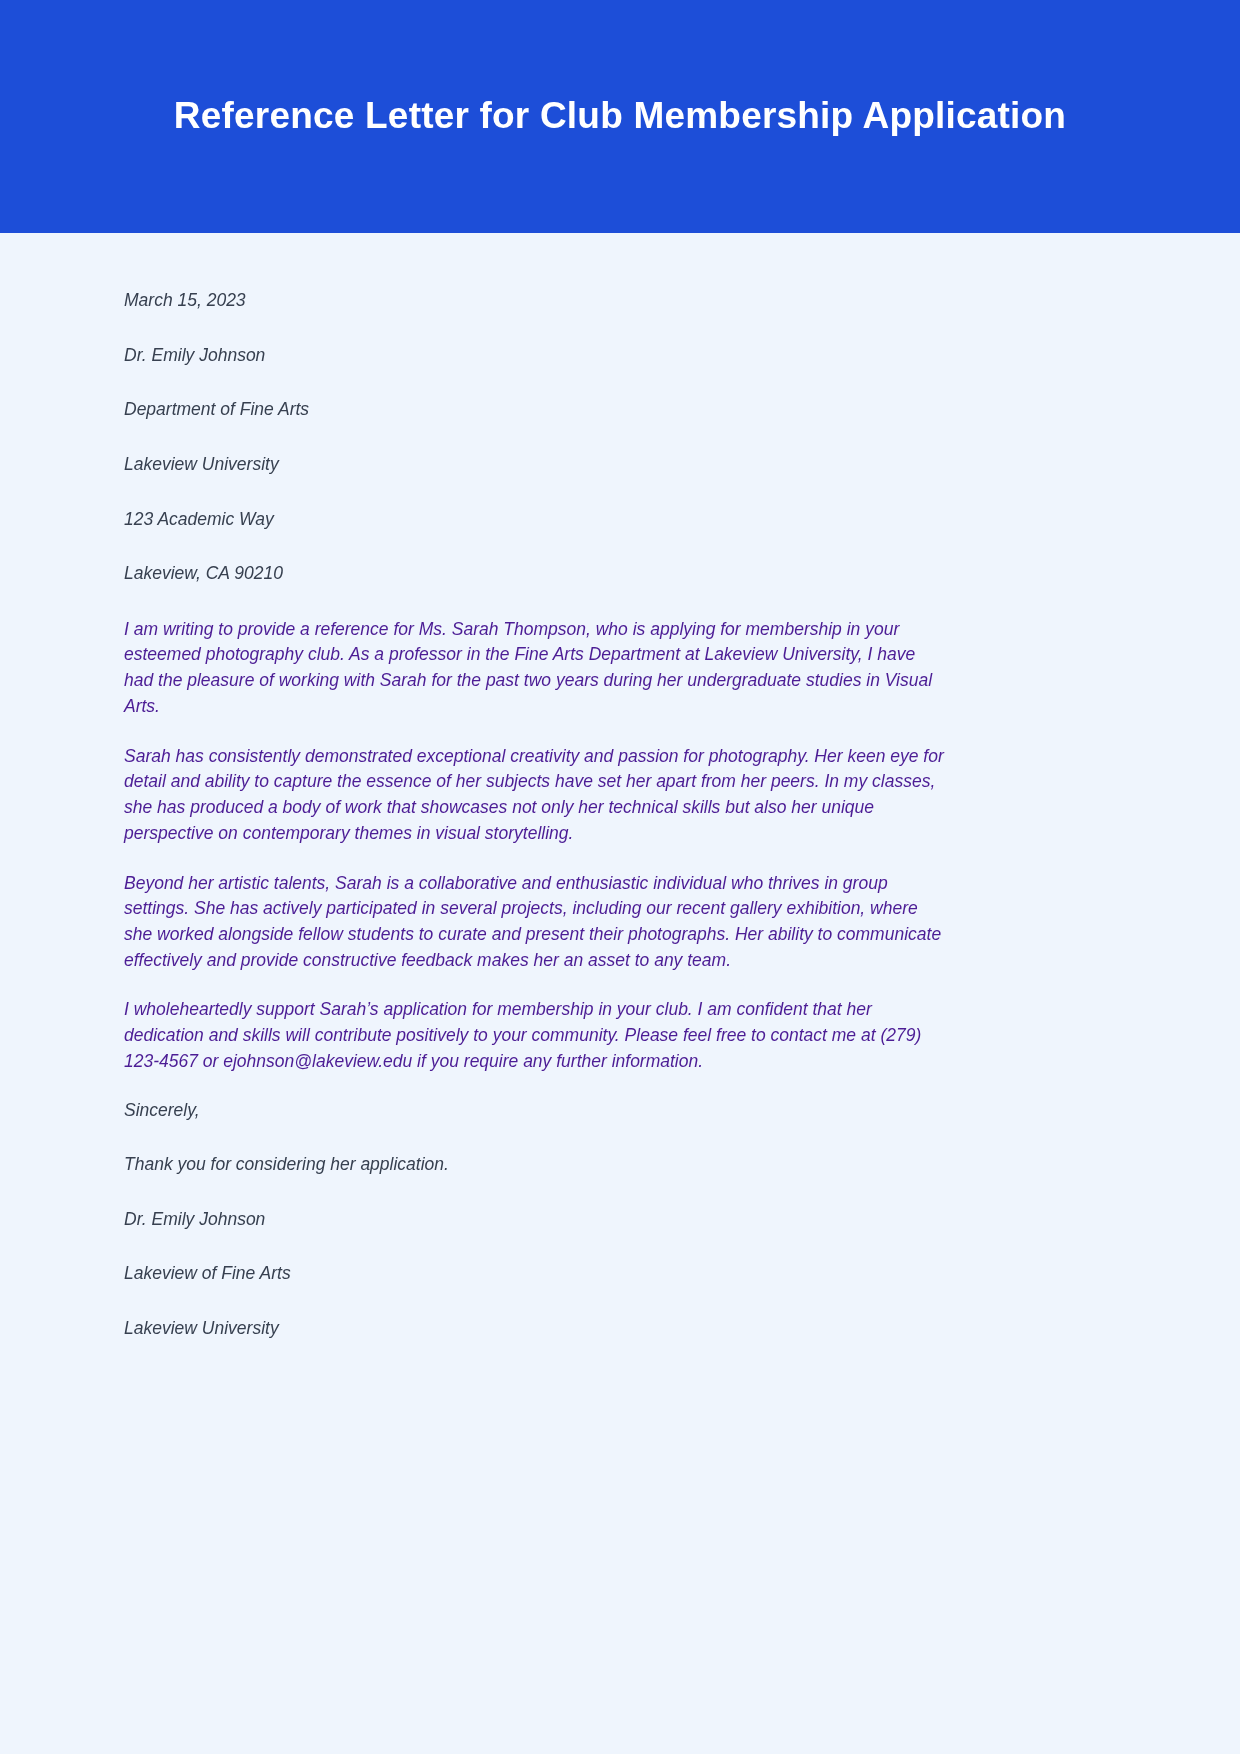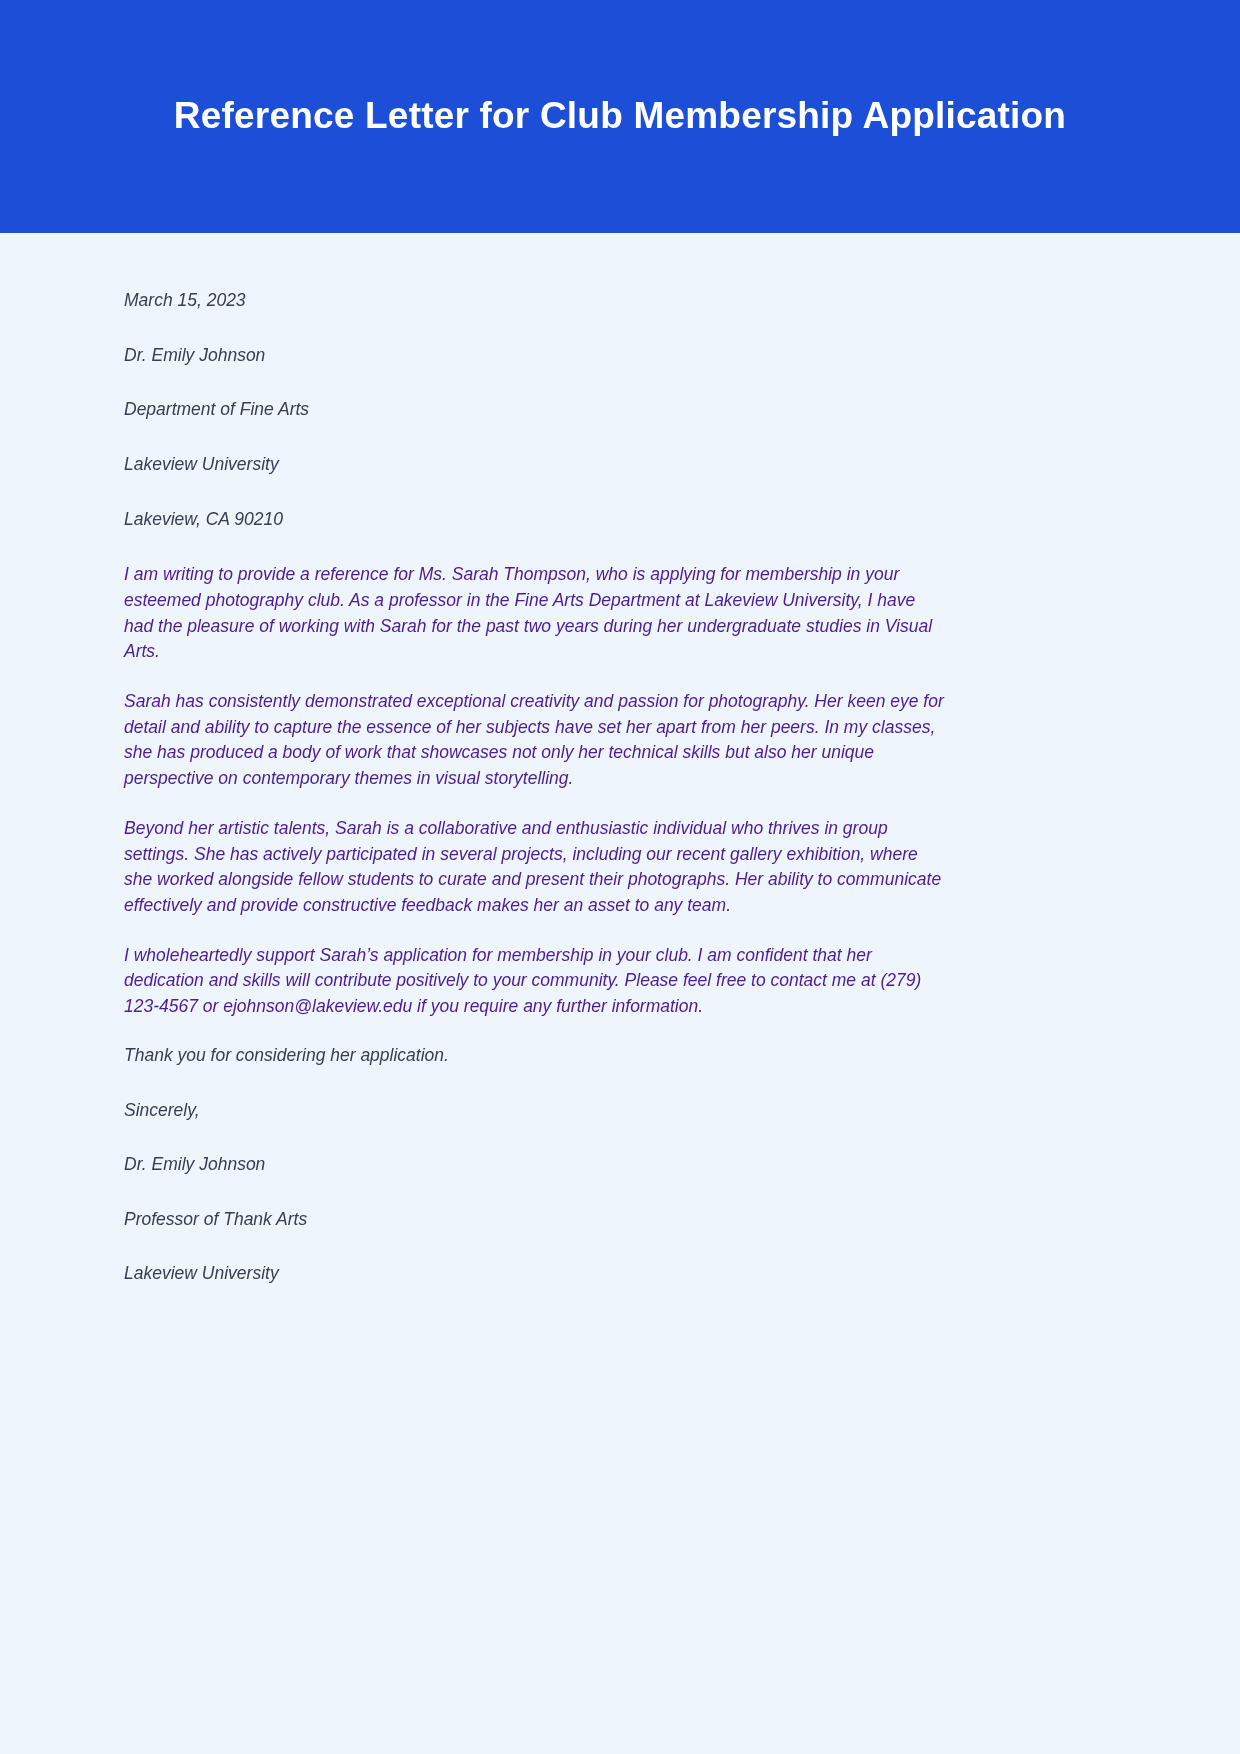--- a/index.html
+++ b/index.html
@@ -85,36 +85,37 @@
   <div class="letter-body">
 
     <p class="line">March 15, 2023</p>
 
     <p class="line">Dr. Emily Johnson</p>
 
     <p class="line">Department of Fine Arts</p>
 
     <p class="line">Lakeview University</p>
 
+    <p class="line">123 Academic Way</p>
 
     <p class="line">Lakeview, CA 90210</p>
 
 
     <p class="para">I am writing to provide a reference for Ms. Sarah Thompson, who is applying for membership in your esteemed photography club. As a professor in the Fine Arts Department at Lakeview University, I have had the pleasure of working with Sarah for the past two years during her undergraduate studies in Visual Arts.</p>
 
     <p class="para">Sarah has consistently demonstrated exceptional creativity and passion for photography. Her keen eye for detail and ability to capture the essence of her subjects have set her apart from her peers. In my classes, she has produced a body of work that showcases not only her technical skills but also her unique perspective on contemporary themes in visual storytelling.</p>
 
     <p class="para">Beyond her artistic talents, Sarah is a collaborative and enthusiastic individual who thrives in group settings. She has actively participated in several projects, including our recent gallery exhibition, where she worked alongside fellow students to curate and present their photographs. Her ability to communicate effectively and provide constructive feedback makes her an asset to any team.</p>
 
     <p class="para">I wholeheartedly support Sarah’s application for membership in your club. I am confident that her dedication and skills will contribute positively to your community. Please feel free to contact me at (279) 123-4567 or ejohnson@lakeview.edu if you require any further information.</p>
 
+    <p class="sig-line">Sincerely,</p>
+
     <p class="sig-line">Thank you for considering her application.</p>
-
-    <p class="sig-line">Sincerely,</p>
 
     <p class="sig-line">Dr. Emily Johnson</p>
 
-    <p class="sig-line">Professor of Thank Arts</p>
+    <p class="sig-line">Lakeview of Fine Arts</p>
 
     <p class="sig-line">Lakeview University</p>
 
   </div>
 </div>
 
 </body></html>

